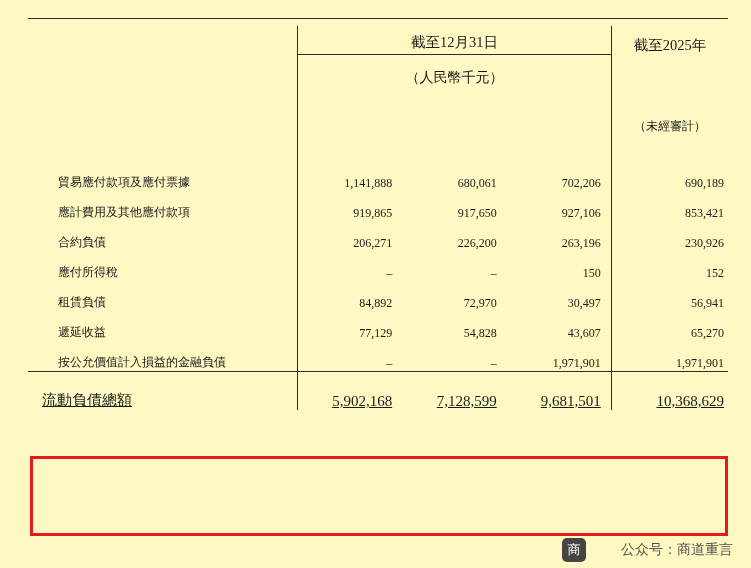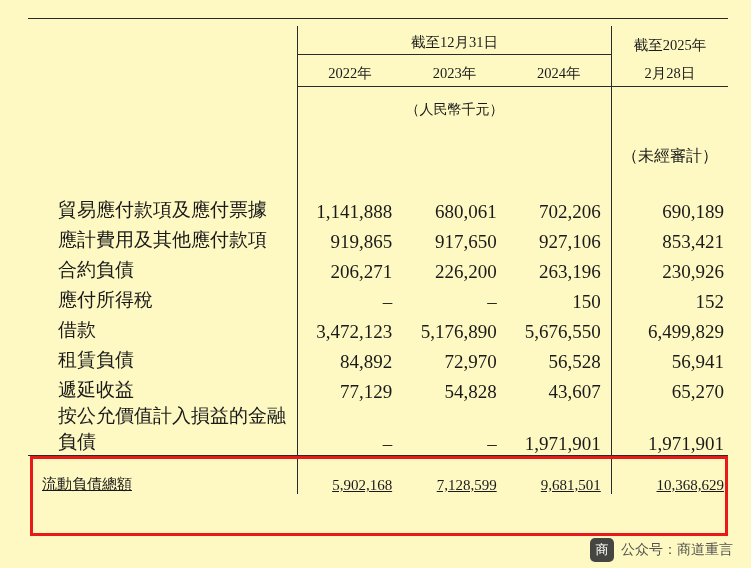--- a/index.html
+++ b/index.html
@@ -70,36 +70,36 @@
   .sub td {
     height: 32px;
     text-align: center;
     font-size: 14px;
     white-space: nowrap;
     margin-top: 20px;
   }
   .sub2 td {
     height: 42px;
     text-align: center;
-    font-size: 16px;
+    font-size: 12px;
     vertical-align: top;
     padding-top: 6px !important;
     white-space: nowrap;
   }
   .gap td { height: 26px; }
 
   .secthead td {
     height: 30px;
     font-size: 15px;
     padding-left: 14px !important;
     text-align: left;
   }
   .data td {
     height: 30px;
-    font-size: 19px;
+    font-size: 12px;
   }
   .data td.lbl {
     text-align: left;
     padding-left: 30px !important;
   }
   .data td.num {
     text-align: right;
     padding-right: 10px !important;
     font-family: "Liberation Serif", serif;
   }
@@ -157,21 +157,21 @@
     width: 24px;
     height: 24px;
     border-radius: 5px;
     background: #3c3c3c;
     color: #fff;
     font-size: 13px;
     line-height: 24px;
     text-align: center;
     font-family: "Liberation Serif", serif;
   }
-  .wm-text { white-space: nowrap; }
+  .wm-text { white-space: nowrap; margin-left: 28px; }
 </style>
 </head>
 <body>
 
 <div class="page">
 
   <div class="rule-top"></div>
 
   <table class="fin">
     <colgroup>
@@ -182,27 +182,20 @@
       <col class="col-last">
     </colgroup>
 
     <tbody>
         <tr class="hdr-row">
       <td></td>
       <td class="span3 vline" colspan="3">截至12月31日</td>
       <td class="vline">截至2025年</td>
     </tr>
 
-    <tr class="yr">
-      <td></td>
-      <td class="u vline">2022年</td>
-      <td class="u">2023年</td>
-      <td class="u">2024年</td>
-      <td class="u vline">2月28日</td>
-    </tr>
 
     <tr class="sub">
       <td></td>
       <td class="vline" colspan="3">（人民幣千元）</td>
       <td class="vline"></td>
     </tr>
 
     <tr class="sub2">
       <td></td>
       <td class="vline"></td>
@@ -242,31 +235,24 @@
       <td class="num last vline">230,926</td>
     </tr>
     <tr class="data">
       <td class="lbl">應付所得稅</td>
       <td class="num vline dash">–</td>
       <td class="num dash">–</td>
       <td class="num">150</td>
       <td class="num last vline">152</td>
     </tr>
     <tr class="data">
-      <td class="lbl">借款</td>
-      <td class="num vline">3,472,123</td>
-      <td class="num">5,176,890</td>
-      <td class="num">5,676,550</td>
-      <td class="num last vline">6,499,829</td>
-    </tr>
-    <tr class="data">
       <td class="lbl">租賃負債</td>
       <td class="num vline">84,892</td>
       <td class="num">72,970</td>
-      <td class="num">56,528</td>
+      <td class="num">30,497</td>
       <td class="num last vline">56,941</td>
     </tr>
     <tr class="data">
       <td class="lbl">遞延收益</td>
       <td class="num vline">77,129</td>
       <td class="num">54,828</td>
       <td class="num">43,607</td>
       <td class="num last vline">65,270</td>
     </tr>
     <tr class="data">

